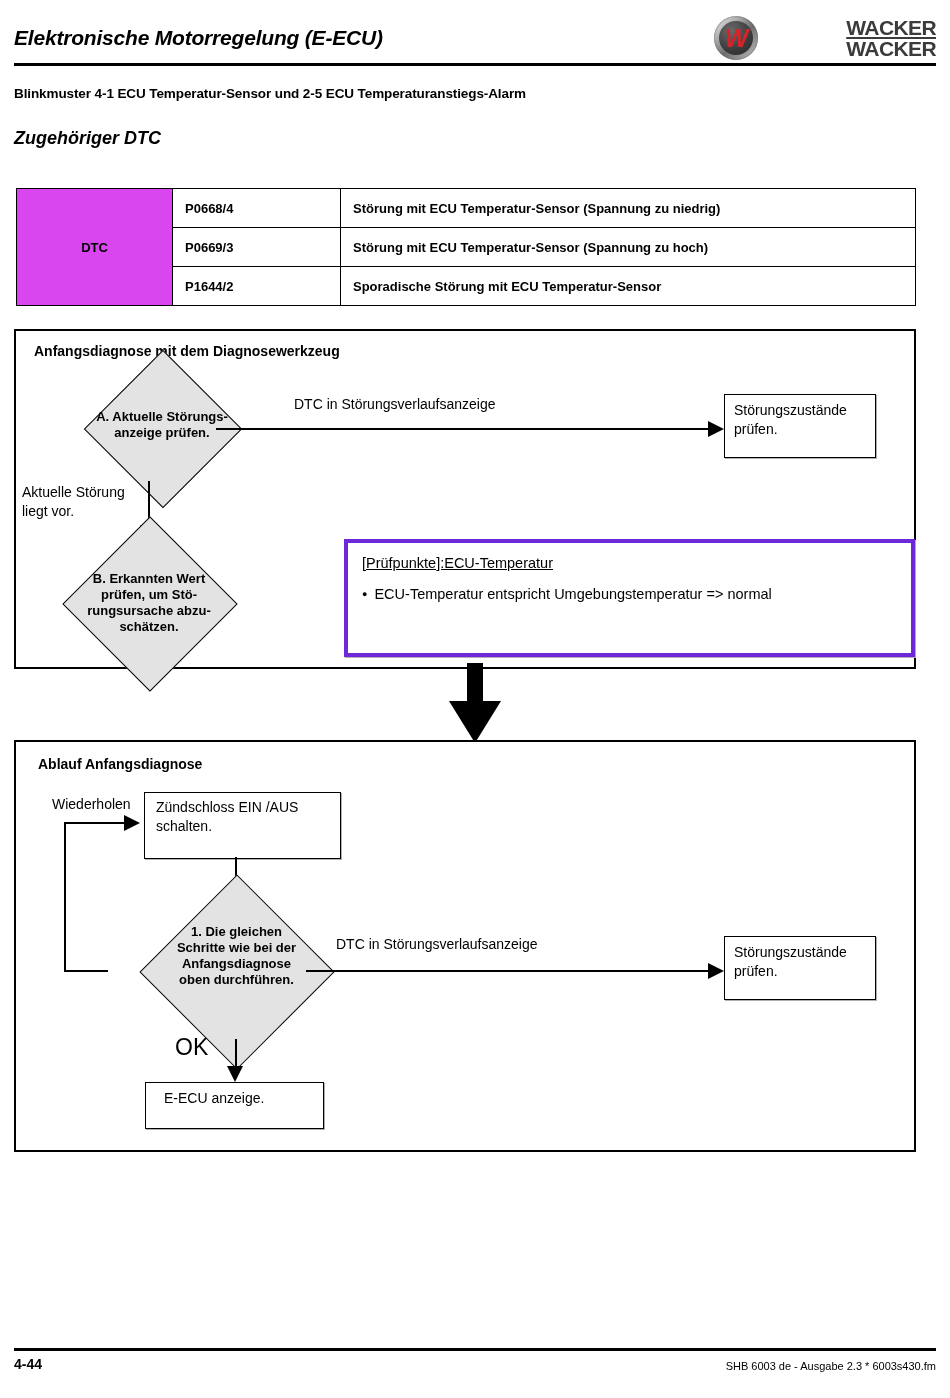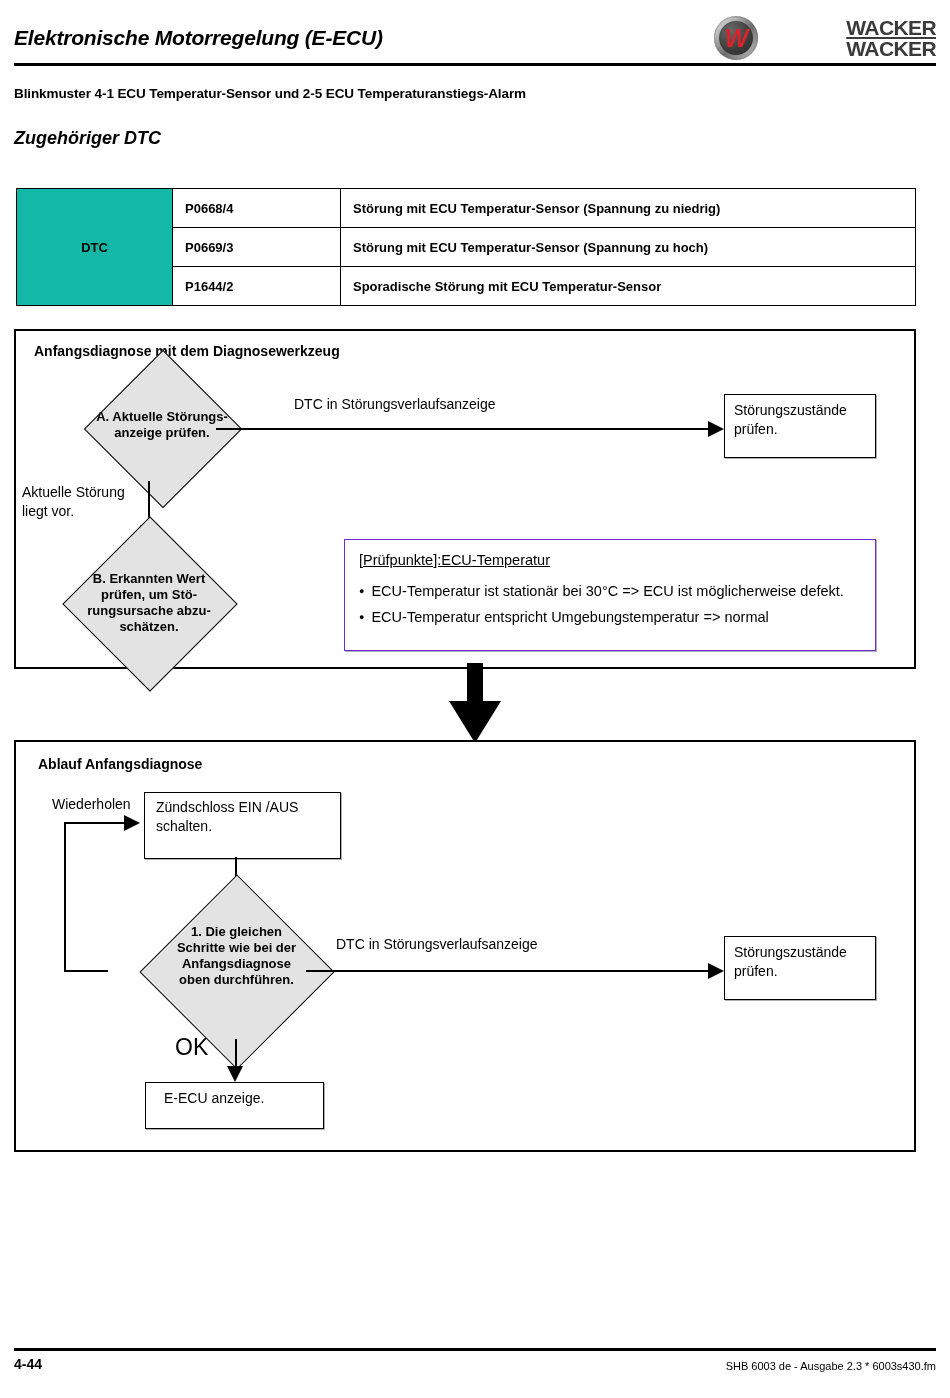--- a/index.html
+++ b/index.html
@@ -116,21 +116,21 @@
   .dtc-table td {
     border: 1px solid #000;
     padding: 0 0 0 12px;
     height: 38px;
     font-size: 13px;
     font-weight: bold;
     vertical-align: middle;
   }
   .dtc-label-cell {
     width: 155px;
-    background: #14b8a6;
+    background: #d946ef;
     text-align: center;
     padding-left: 0 !important;
     font-size: 14px;
   }
   .dtc-code-cell { width: 155px; }
 
   
   .flow-section {
     position: absolute;
     border: 2px solid #000;
@@ -199,23 +199,24 @@
     position: absolute;
     width: 0; height: 0;
     border-left: 8px solid transparent;
     border-right: 8px solid transparent;
     border-top: 16px solid #000;
   }
 
   
   .check-box {
     position: absolute;
-    border: 1px solid #6d28d9;
+    border: 4px solid #6d28d9;
     background: #fff;
     box-shadow: 1px 1px 0 #b0b0b0;
+    padding-left: 33px;
   }
   .check-title {
     position: absolute;
     left: 14px; top: 12px;
     font-size: 14.5px;
     text-decoration: underline;
     white-space: nowrap;
   }
   .check-list {
     position: absolute;
@@ -324,21 +325,20 @@
 
     <div class="diamond" style="left:72px; top:211px; width:122px; height:122px;"></div>
     <div class="diamond-text" style="left:38px; top:240px; width:190px;">B. Erkannten Wert
 prüfen, um Stö-
 rungsursache abzu-
 schätzen.</div>
 
     <div class="check-box" style="left:328px; top:208px; width:530px; height:110px;">
       <div class="check-title">[Prüfpunkte]:ECU-Temperatur</div>
       <ul class="check-list">
-        <li>ECU-Temperatur ist stationär bei 30°C =&gt; ECU ist möglicherweise defekt.</li>
         <li>ECU-Temperatur entspricht Umgebungstemperatur =&gt; normal</li>
       </ul>
     </div>
   </div>
 
   <div class="big-arrow">
     <svg width="52" height="80" viewBox="0 0 52 80" xmlns="http://www.w3.org/2000/svg">
       <polygon points="18,0 34,0 34,38 52,38 26,80 0,38 18,38" fill="#000000"></polygon>
     </svg>
   </div>

